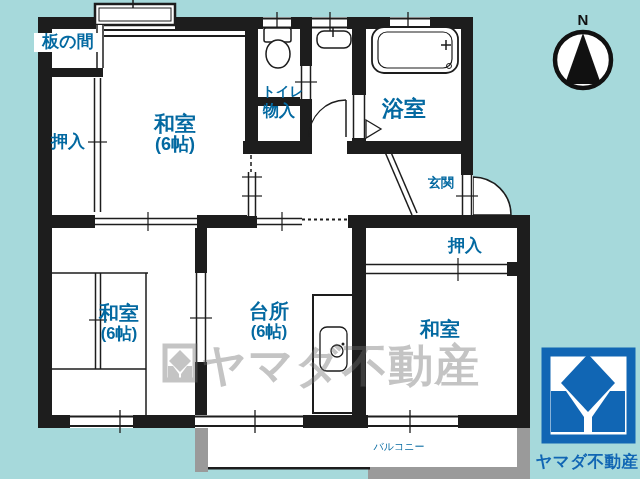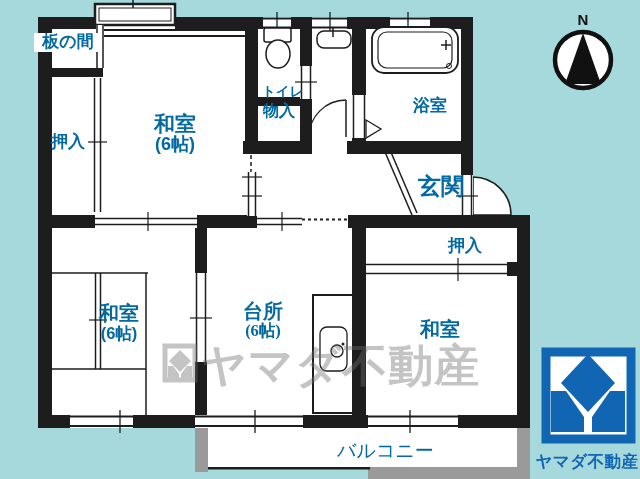--- a/index.html
+++ b/index.html
@@ -247,38 +247,38 @@
 
   <div class="label" style="left:125px;top:112px;width:100px;font-size:21px;">
     <div>和室</div>
     <div class="sub" style="font-size:18px;">(6帖)</div>
   </div>
 
   <div class="label" style="left:262px;top:74px;width:40px;font-size:13.5px;margin-top:11px;">トイレ</div>
 
   <div class="label" style="left:254px;top:102px;width:50px;font-size:16px;">物入</div>
 
-  <div class="label" style="left:402px;top:97px;width:56px;font-size:17px;">浴室</div>
-
-  <div class="label" style="left:414px;top:176px;width:54px;font-size:23px;font-family:Liberation Mono, monospace;">玄関</div>
+  <div class="label" style="left:376px;top:97px;width:56px;font-size:22px;">浴室</div>
+
+  <div class="label" style="left:414px;top:176px;width:54px;font-size:13px;">玄関</div>
 
   <div class="label" style="left:437px;top:237px;width:56px;font-size:17px;">押入</div>
 
   <div class="label" style="left:392px;top:318px;width:96px;font-size:20px;">
     <div>和室</div>
   </div>
 
-  <div class="label" style="left:214px;top:300px;width:98px;font-size:20px;font-family:Liberation Serif, serif;">
+  <div class="label" style="left:220px;top:300px;width:98px;font-size:20px;">
     <div>台所</div>
     <div class="sub" style="font-size:16.5px;">(6帖)</div>
   </div>
 
   <div class="label" style="left:70px;top:302px;width:98px;font-size:20px;">
     <div>和室</div>
     <div class="sub" style="font-size:16.5px;">(6帖)</div>
   </div>
 
-  <div class="label" style="left:337px;top:441px;width:90px;font-size:19px;font-weight:500;">バルコニー</div>
+  <div class="label" style="left:354px;top:441px;width:90px;font-size:10px;font-weight:500;">バルコニー</div>
 
   <div id="compass-n">N</div>
   <div id="logo-caption">ヤマダ不動産</div>
 
 </div>
 
 </body></html>

